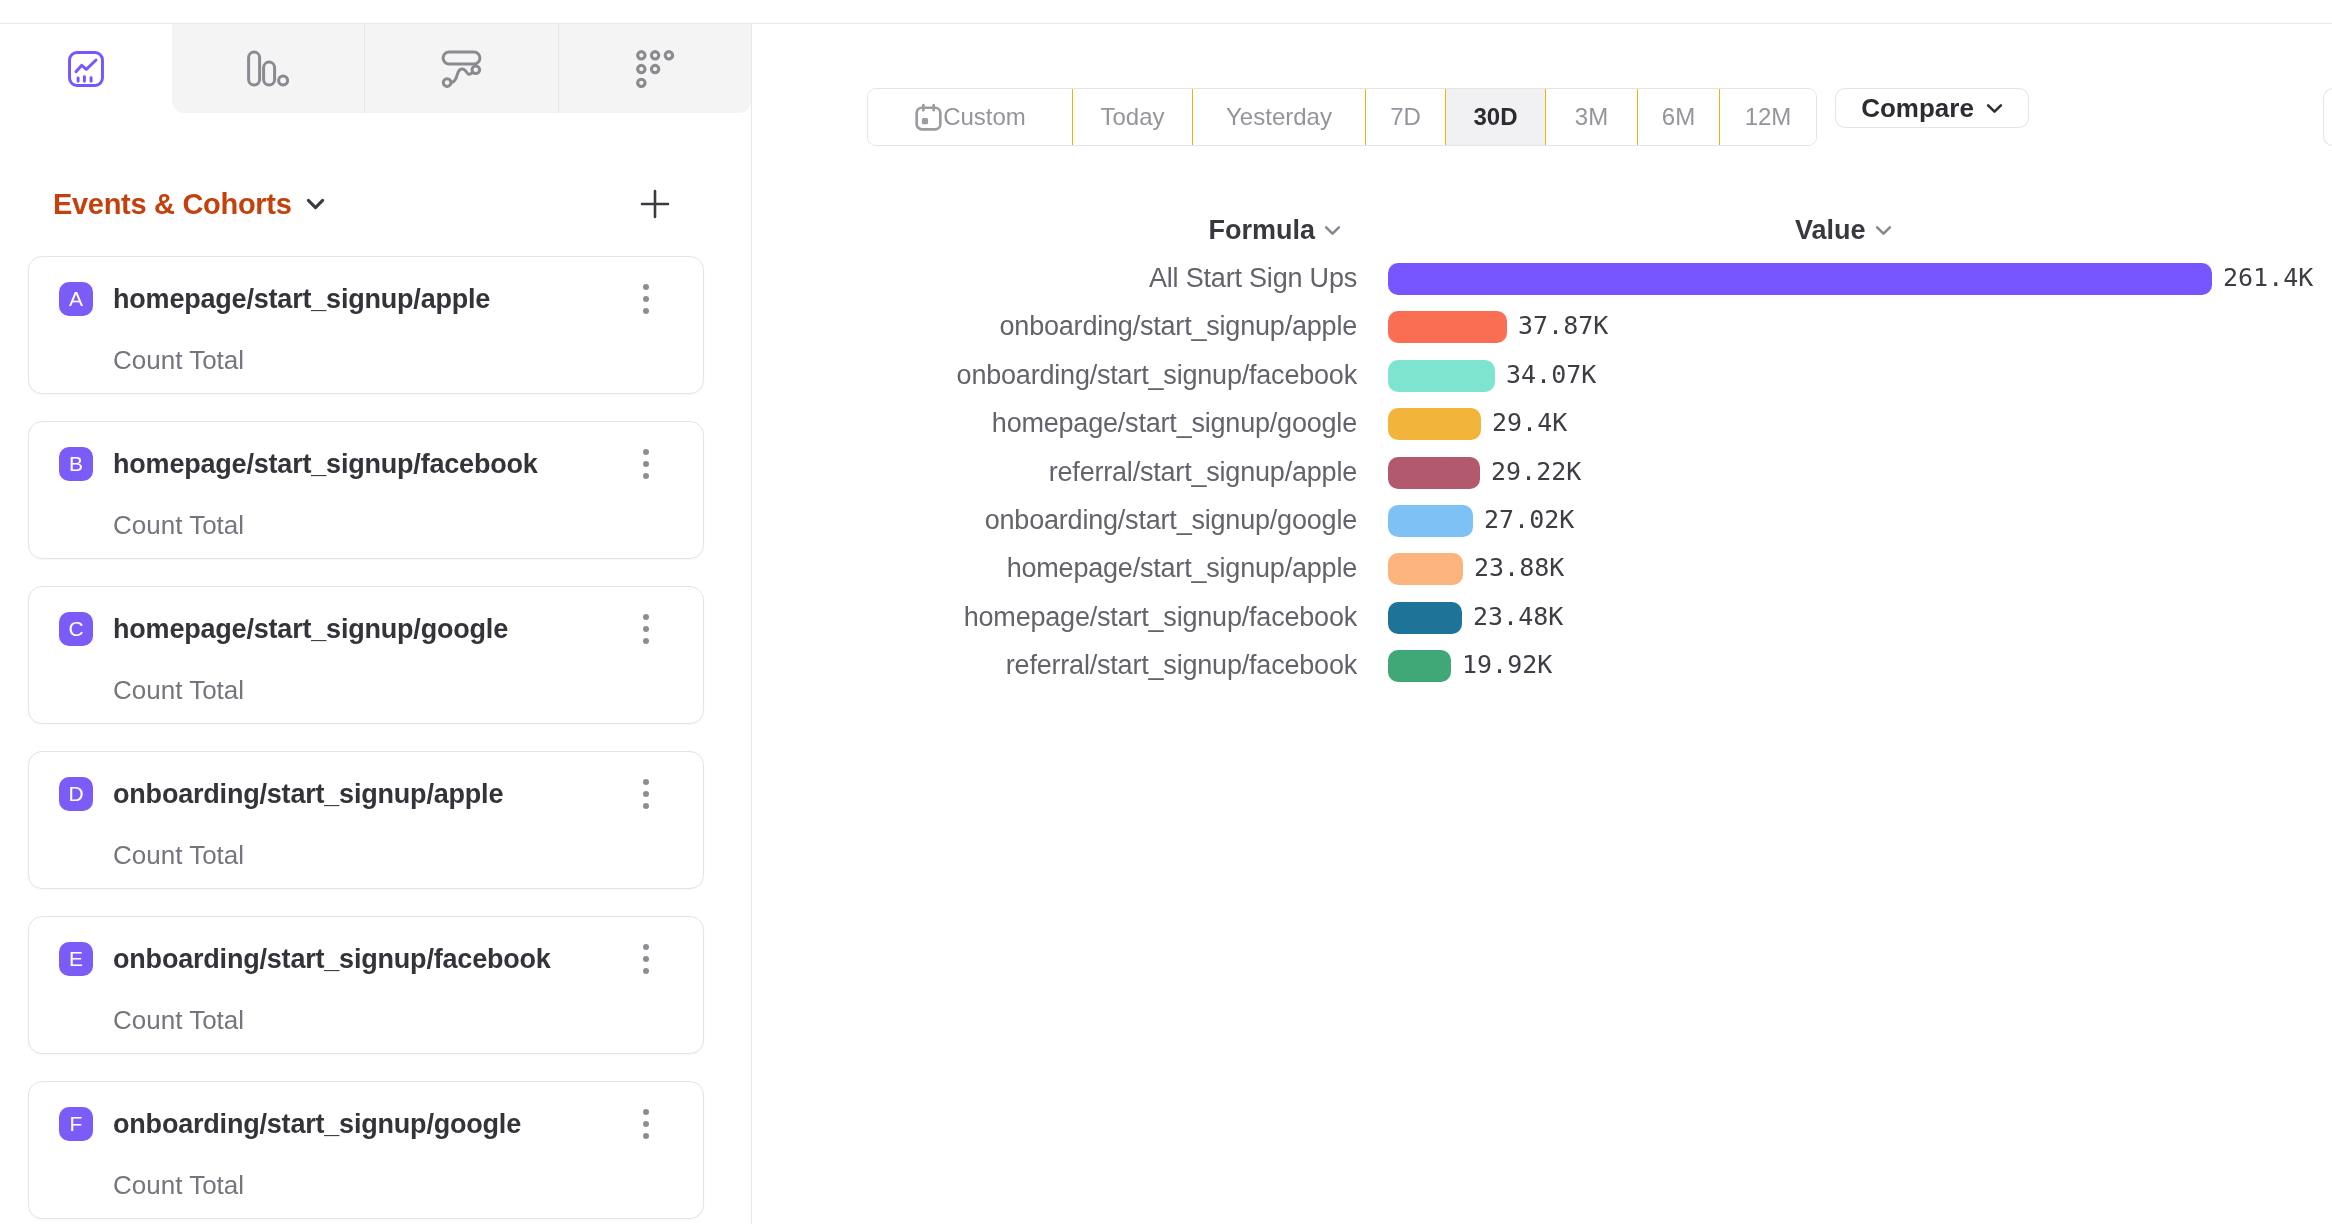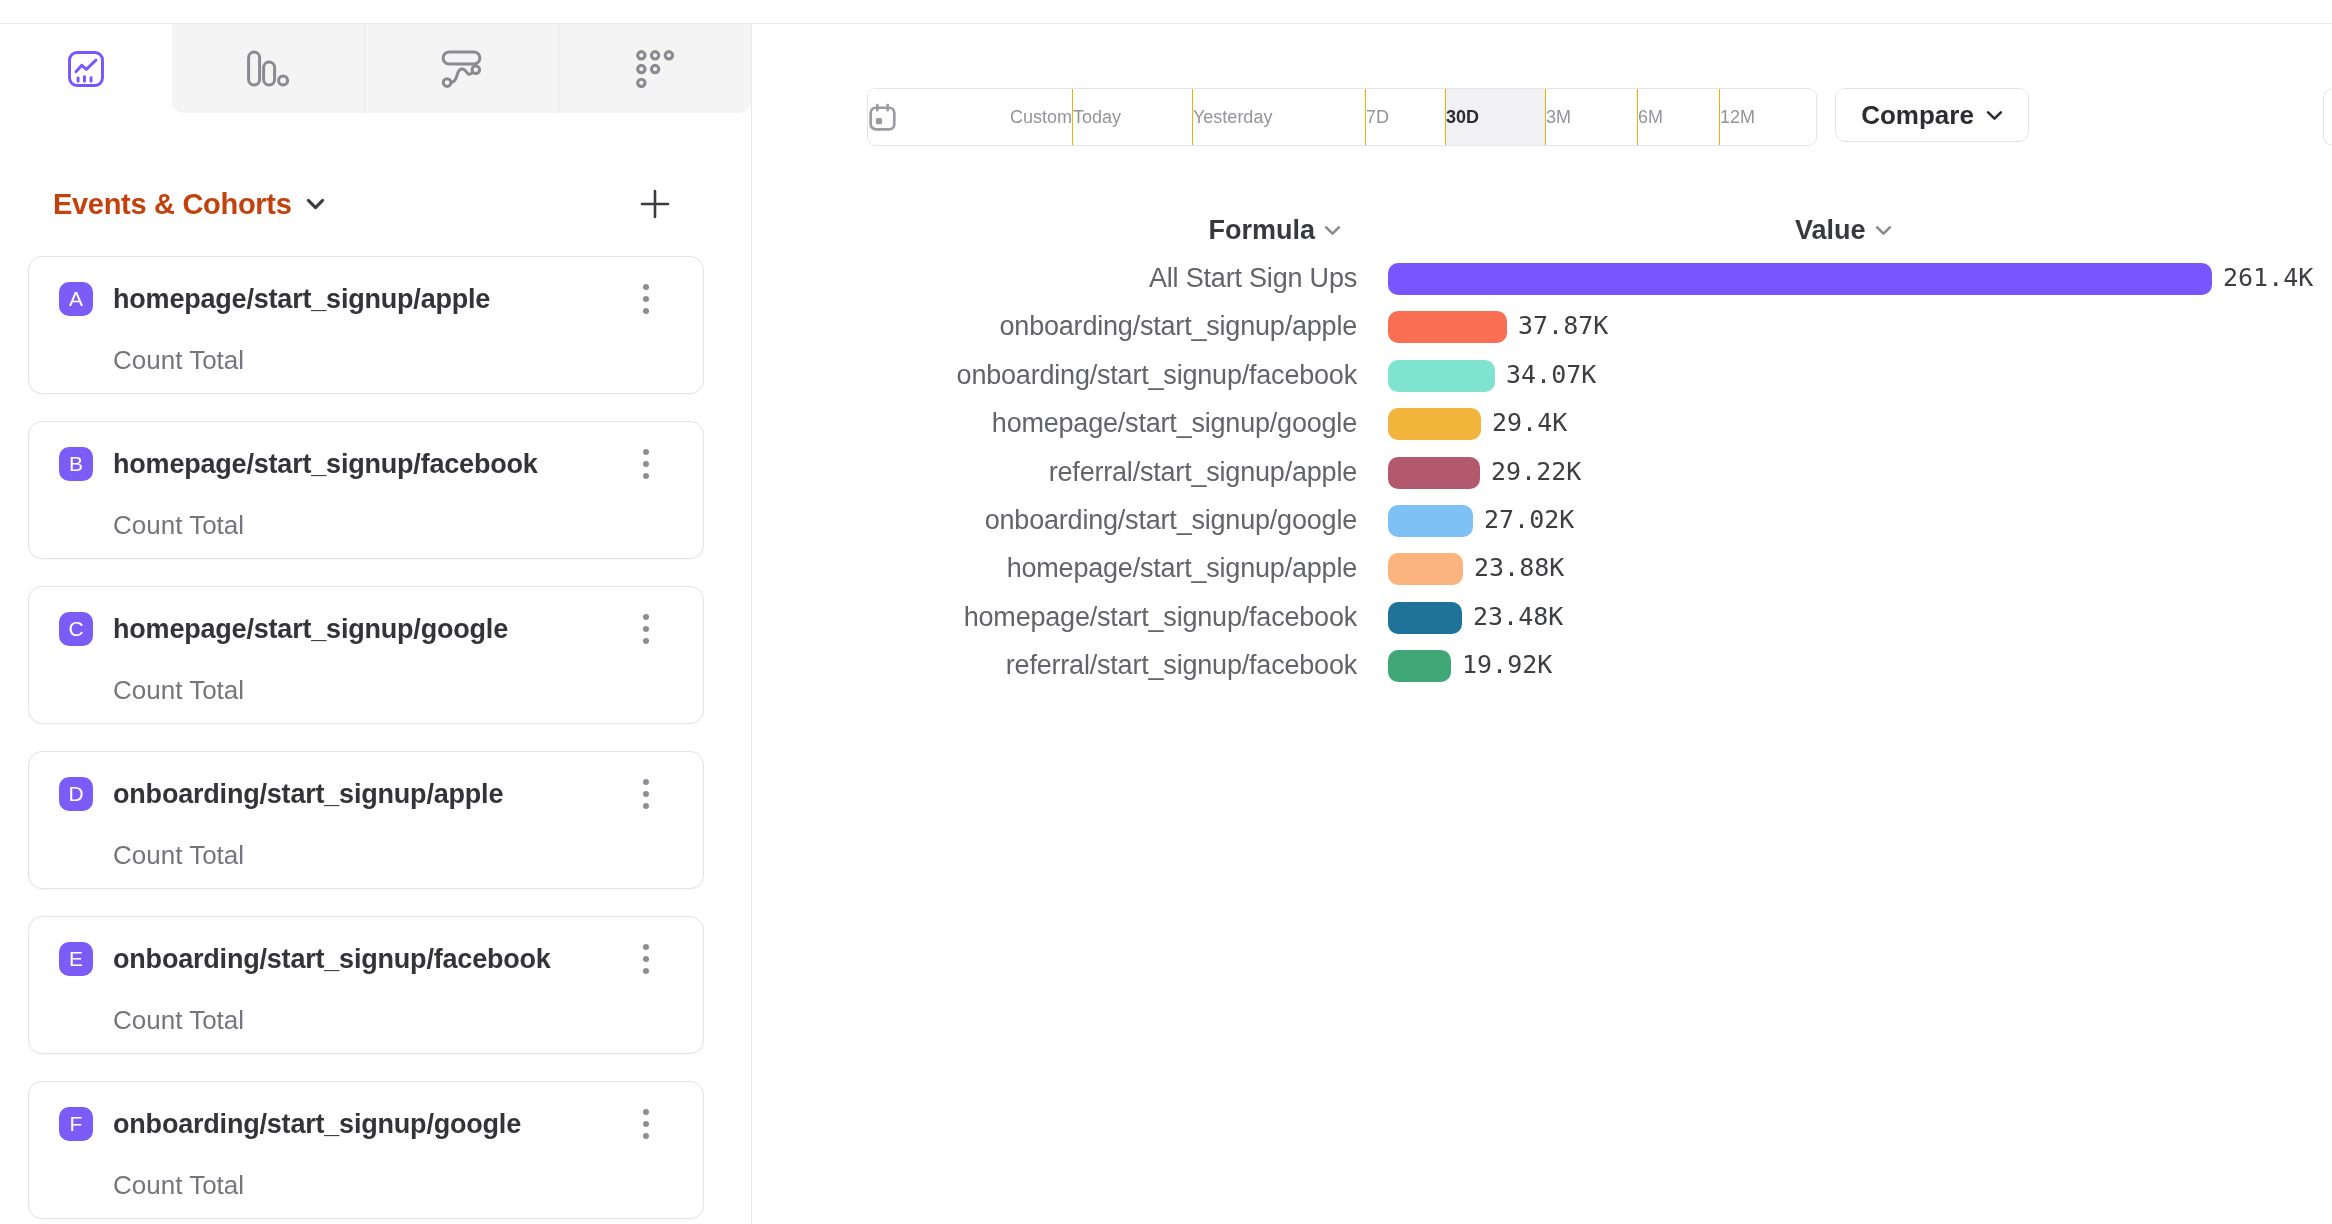--- a/index.html
+++ b/index.html
@@ -49,25 +49,25 @@
            gap:6px; cursor:pointer; }
   .kebab i { width:6px; height:6px; border-radius:50%; background:#8d8d95; }
   .card-metric { position:absolute; left:84px; top:88px; font-size:26px; color:#75757e; }
 
   
   .main { position:absolute; left:752px; top:24px; width:1580px; height:1200px; background:#fff; }
 
   .datebar { position:absolute; left:115px; top:64px; height:58px; display:flex; }
   .seg-control { display:flex; height:58px; border:1px solid #e4e4e7; border-radius:9px;
                  overflow:hidden; background:#fff; }
-  .seg { display:flex; align-items:center; justify-content:space-between; 
-         font-size:18px; color:#94949c; cursor:pointer; background:#fff; white-space:nowrap; }
+  .seg { display:flex; align-items:center; justify-content:center; 
+         font-size:24px; color:#94949c; cursor:pointer; background:#fff; white-space:nowrap; }
   .seg.sep { border-left:1px solid #eab308; }
   .seg.active { background:#f1f1f3; color:#2b2b31; font-weight:700; }
-  .compare-btn { position:absolute; left:1083px; top:64px; width:194px; height:54px;
+  .compare-btn { position:absolute; left:1083px; top:64px; width:194px; height:40px;
                  border:1px solid #e3e3e6; border-radius:10px; background:#fff;
                  display:flex; align-items:center; justify-content:center; gap:12px;
                  font-size:26px; font-weight:700; color:#2c2c32; cursor:pointer; }
   .partial-btn { position:absolute; left:1571px; top:64px; width:40px; height:58px;
                  border:1px solid #e3e3e6; border-radius:10px 0 0 10px; border-right:none;
                  background:#fff; cursor:pointer; }
 
   .col-head { position:absolute; top:188px; height:36px; display:flex; align-items:center; gap:9px;
               font-size:27px; font-weight:700; color:#38383f; cursor:pointer; }
   .col-head .chev { color:#87878f; }

